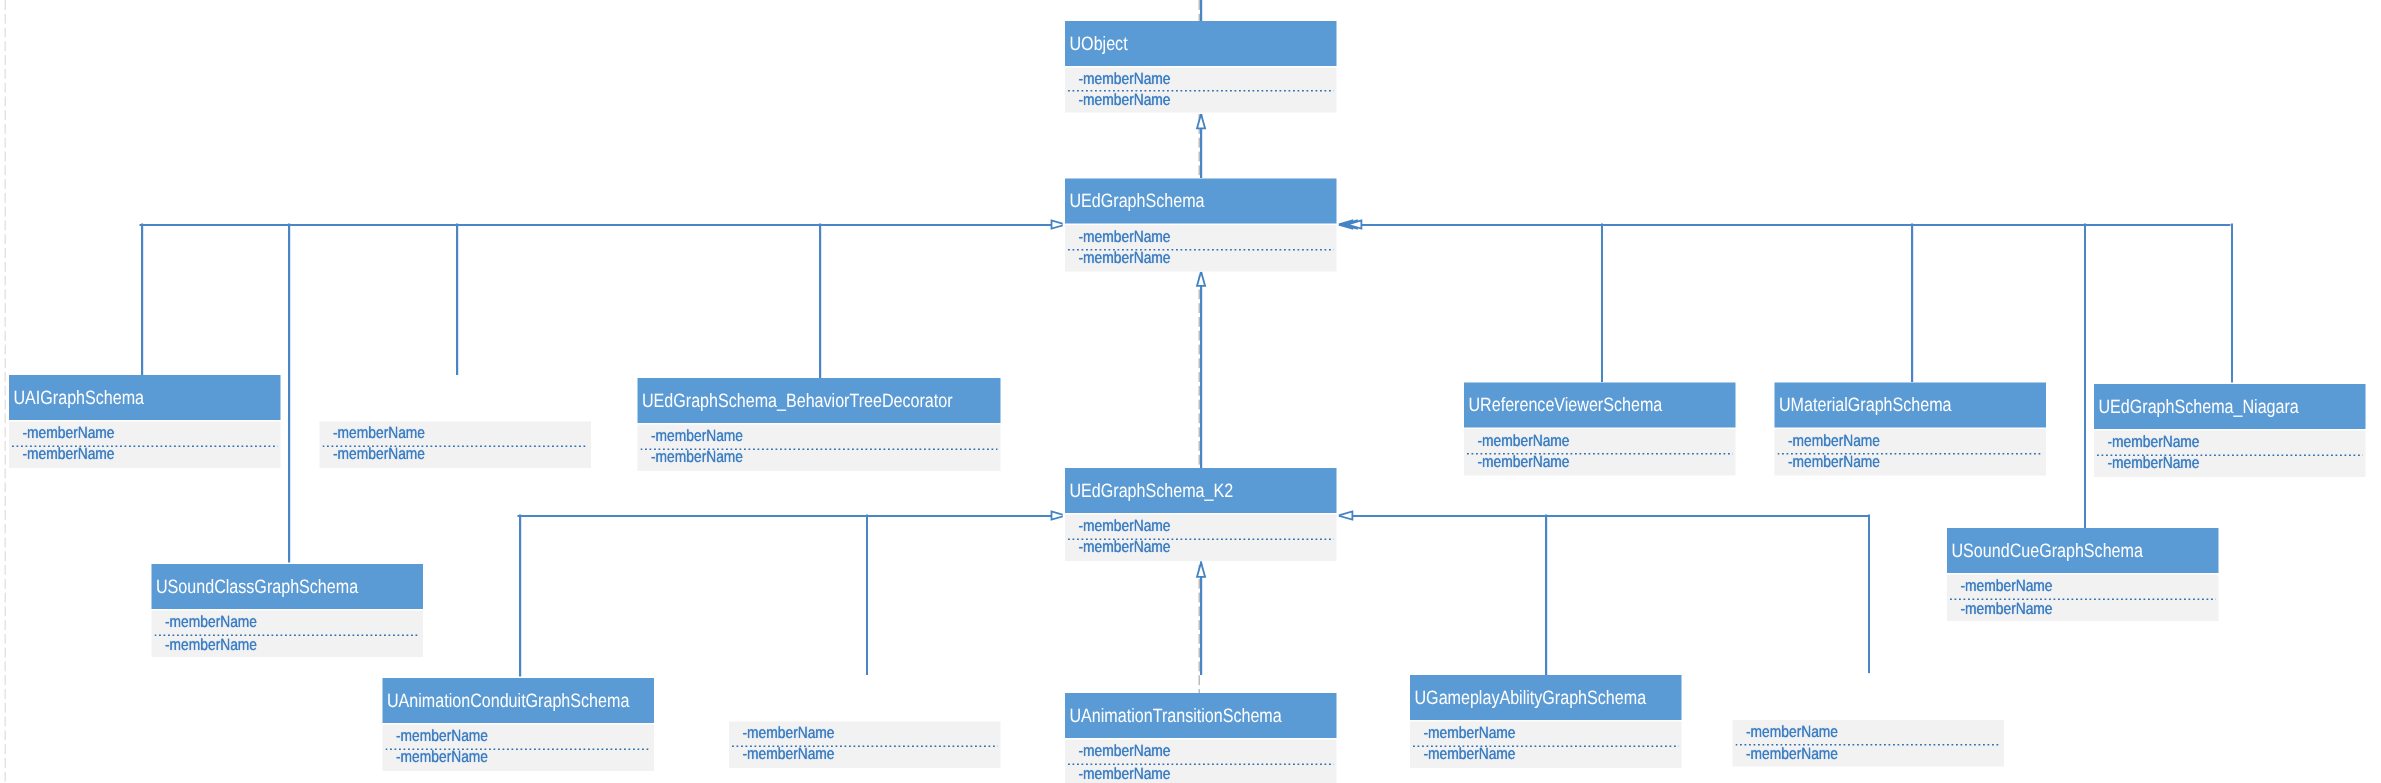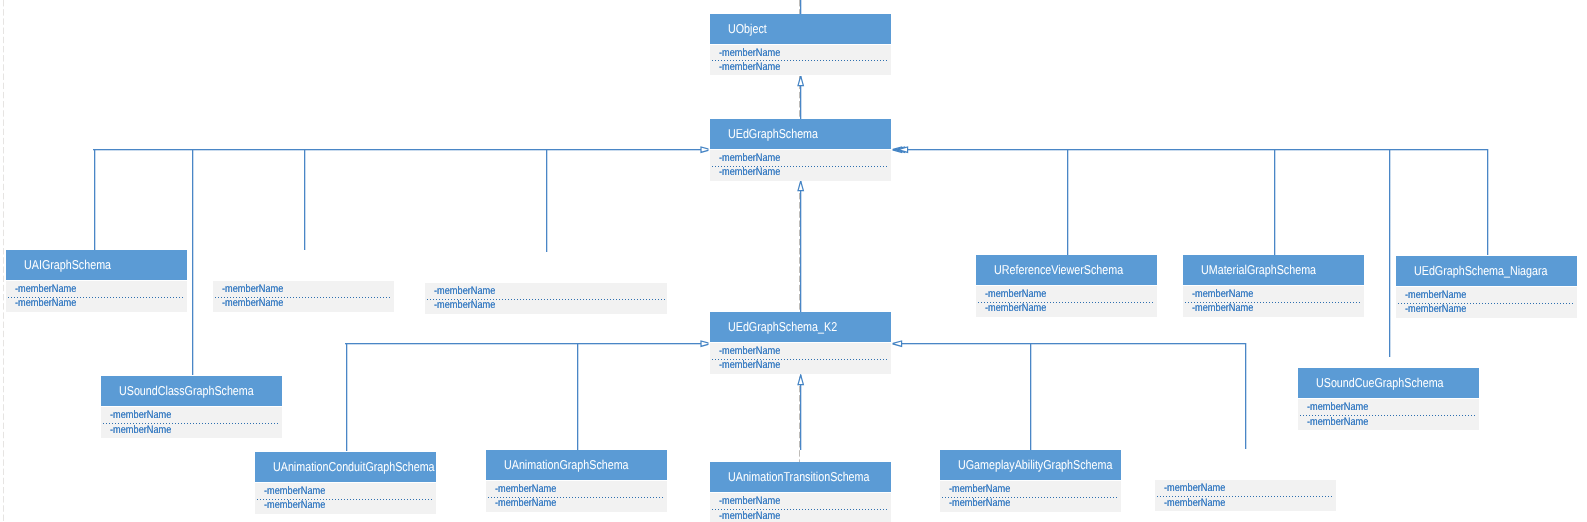--- a/index.html
+++ b/index.html
@@ -2,21 +2,21 @@
 <html><head>
 <meta charset="utf-8">
 <style>
   html,body{margin:0;padding:0;background:#ffffff;}
   #canvas{position:relative;width:1587px;height:522px;overflow:hidden;background:#ffffff;
           font-family:"Liberation Sans",sans-serif;
           -webkit-font-smoothing:antialiased;text-rendering:geometricPrecision;}
   .uml-class{position:absolute;background:#ffffff;height:62.0px;
               box-shadow:-1.5px 0 0 0 #ffffff, 1.5px 0 0 0 #ffffff;}
   .uml-header{box-sizing:border-box;height:30.0px;background:#5B9BD5;color:#ffffff;
-              font-size:12.9px;line-height:29.6px;padding-left:18px;white-space:nowrap;overflow:hidden;}
+              font-size:12.9px;line-height:29.6px;padding-left:3px;white-space:nowrap;overflow:hidden;}
   .uml-header span{display:inline-block;transform:scaleX(0.832);transform-origin:left center;}
   .uml-body{box-sizing:border-box;position:absolute;left:0;right:0;top:31.4px;background:#F2F2F2;height:30.6px;}
   .uml-member{box-sizing:border-box;position:absolute;left:0;height:14.2px;line-height:14.2px;
               color:#3A7DC3;font-size:10.9px;padding-left:9px;white-space:nowrap;
               text-shadow:0 0 0.6px #3A7DC3;}
   .uml-member.r1{top:1.1px;}
   .uml-member.r2{top:15.4px;}
   .uml-member span{display:inline-block;transform:scaleX(0.845);transform-origin:left center;}
   .uml-sep{position:absolute;left:2px;top:15.5px;height:1px;
            background-image:linear-gradient(to right,#2E6FAF 0 50%,rgba(0,0,0,0) 50% 100%);
@@ -109,20 +109,21 @@
 </div>
 </div>
 <div class="uml-class" style="left:213px;top:249.7px;width:181px">
 <div class="uml-body">
 <div class="uml-member r1"><span>-memberName</span></div>
 <div class="uml-sep" style="width:177px"></div>
 <div class="uml-member r2"><span>-memberName</span></div>
 </div>
 </div>
 <div class="uml-class" style="left:425px;top:251.7px;width:242px">
+<div class="uml-header"><span>UEdGraphSchema_BehaviorTreeDecorator</span></div>
 <div class="uml-body">
 <div class="uml-member r1"><span>-memberName</span></div>
 <div class="uml-sep" style="width:238px"></div>
 <div class="uml-member r2"><span>-memberName</span></div>
 </div>
 </div>
 <div class="uml-class" style="left:976px;top:254.7px;width:181px">
 <div class="uml-header"><span>UReferenceViewerSchema</span></div>
 <div class="uml-body">
 <div class="uml-member r1"><span>-memberName</span></div>
@@ -155,38 +156,37 @@
 </div>
 </div>
 <div class="uml-class" style="left:101px;top:376.0px;width:181px">
 <div class="uml-header"><span>USoundClassGraphSchema</span></div>
 <div class="uml-body">
 <div class="uml-member r1"><span>-memberName</span></div>
 <div class="uml-sep" style="width:177px"></div>
 <div class="uml-member r2"><span>-memberName</span></div>
 </div>
 </div>
-<div class="uml-class" style="left:1298px;top:368px;width:181px">
+<div class="uml-class" style="left:1298px;top:352px;width:181px">
 <div class="uml-header"><span>USoundCueGraphSchema</span></div>
 <div class="uml-body">
 <div class="uml-member r1"><span>-memberName</span></div>
 <div class="uml-sep" style="width:177px"></div>
 <div class="uml-member r2"><span>-memberName</span></div>
 </div>
 </div>
 <div class="uml-class" style="left:255px;top:451.7px;width:181px">
 <div class="uml-header"><span>UAnimationConduitGraphSchema</span></div>
 <div class="uml-body">
 <div class="uml-member r1"><span>-memberName</span></div>
 <div class="uml-sep" style="width:177px"></div>
 <div class="uml-member r2"><span>-memberName</span></div>
 </div>
 </div>
 <div class="uml-class" style="left:486px;top:449.7px;width:181px">
-<div class="uml-header"><span>UAnimationGraphSchema</span></div>
 <div class="uml-body">
 <div class="uml-member r1"><span>-memberName</span></div>
 <div class="uml-sep" style="width:177px"></div>
 <div class="uml-member r2"><span>-memberName</span></div>
 </div>
 </div>
 <div class="uml-class" style="left:710px;top:462px;width:181px">
 <div class="uml-header"><span>UAnimationTransitionSchema</span></div>
 <div class="uml-body">
 <div class="uml-member r1"><span>-memberName</span></div>

